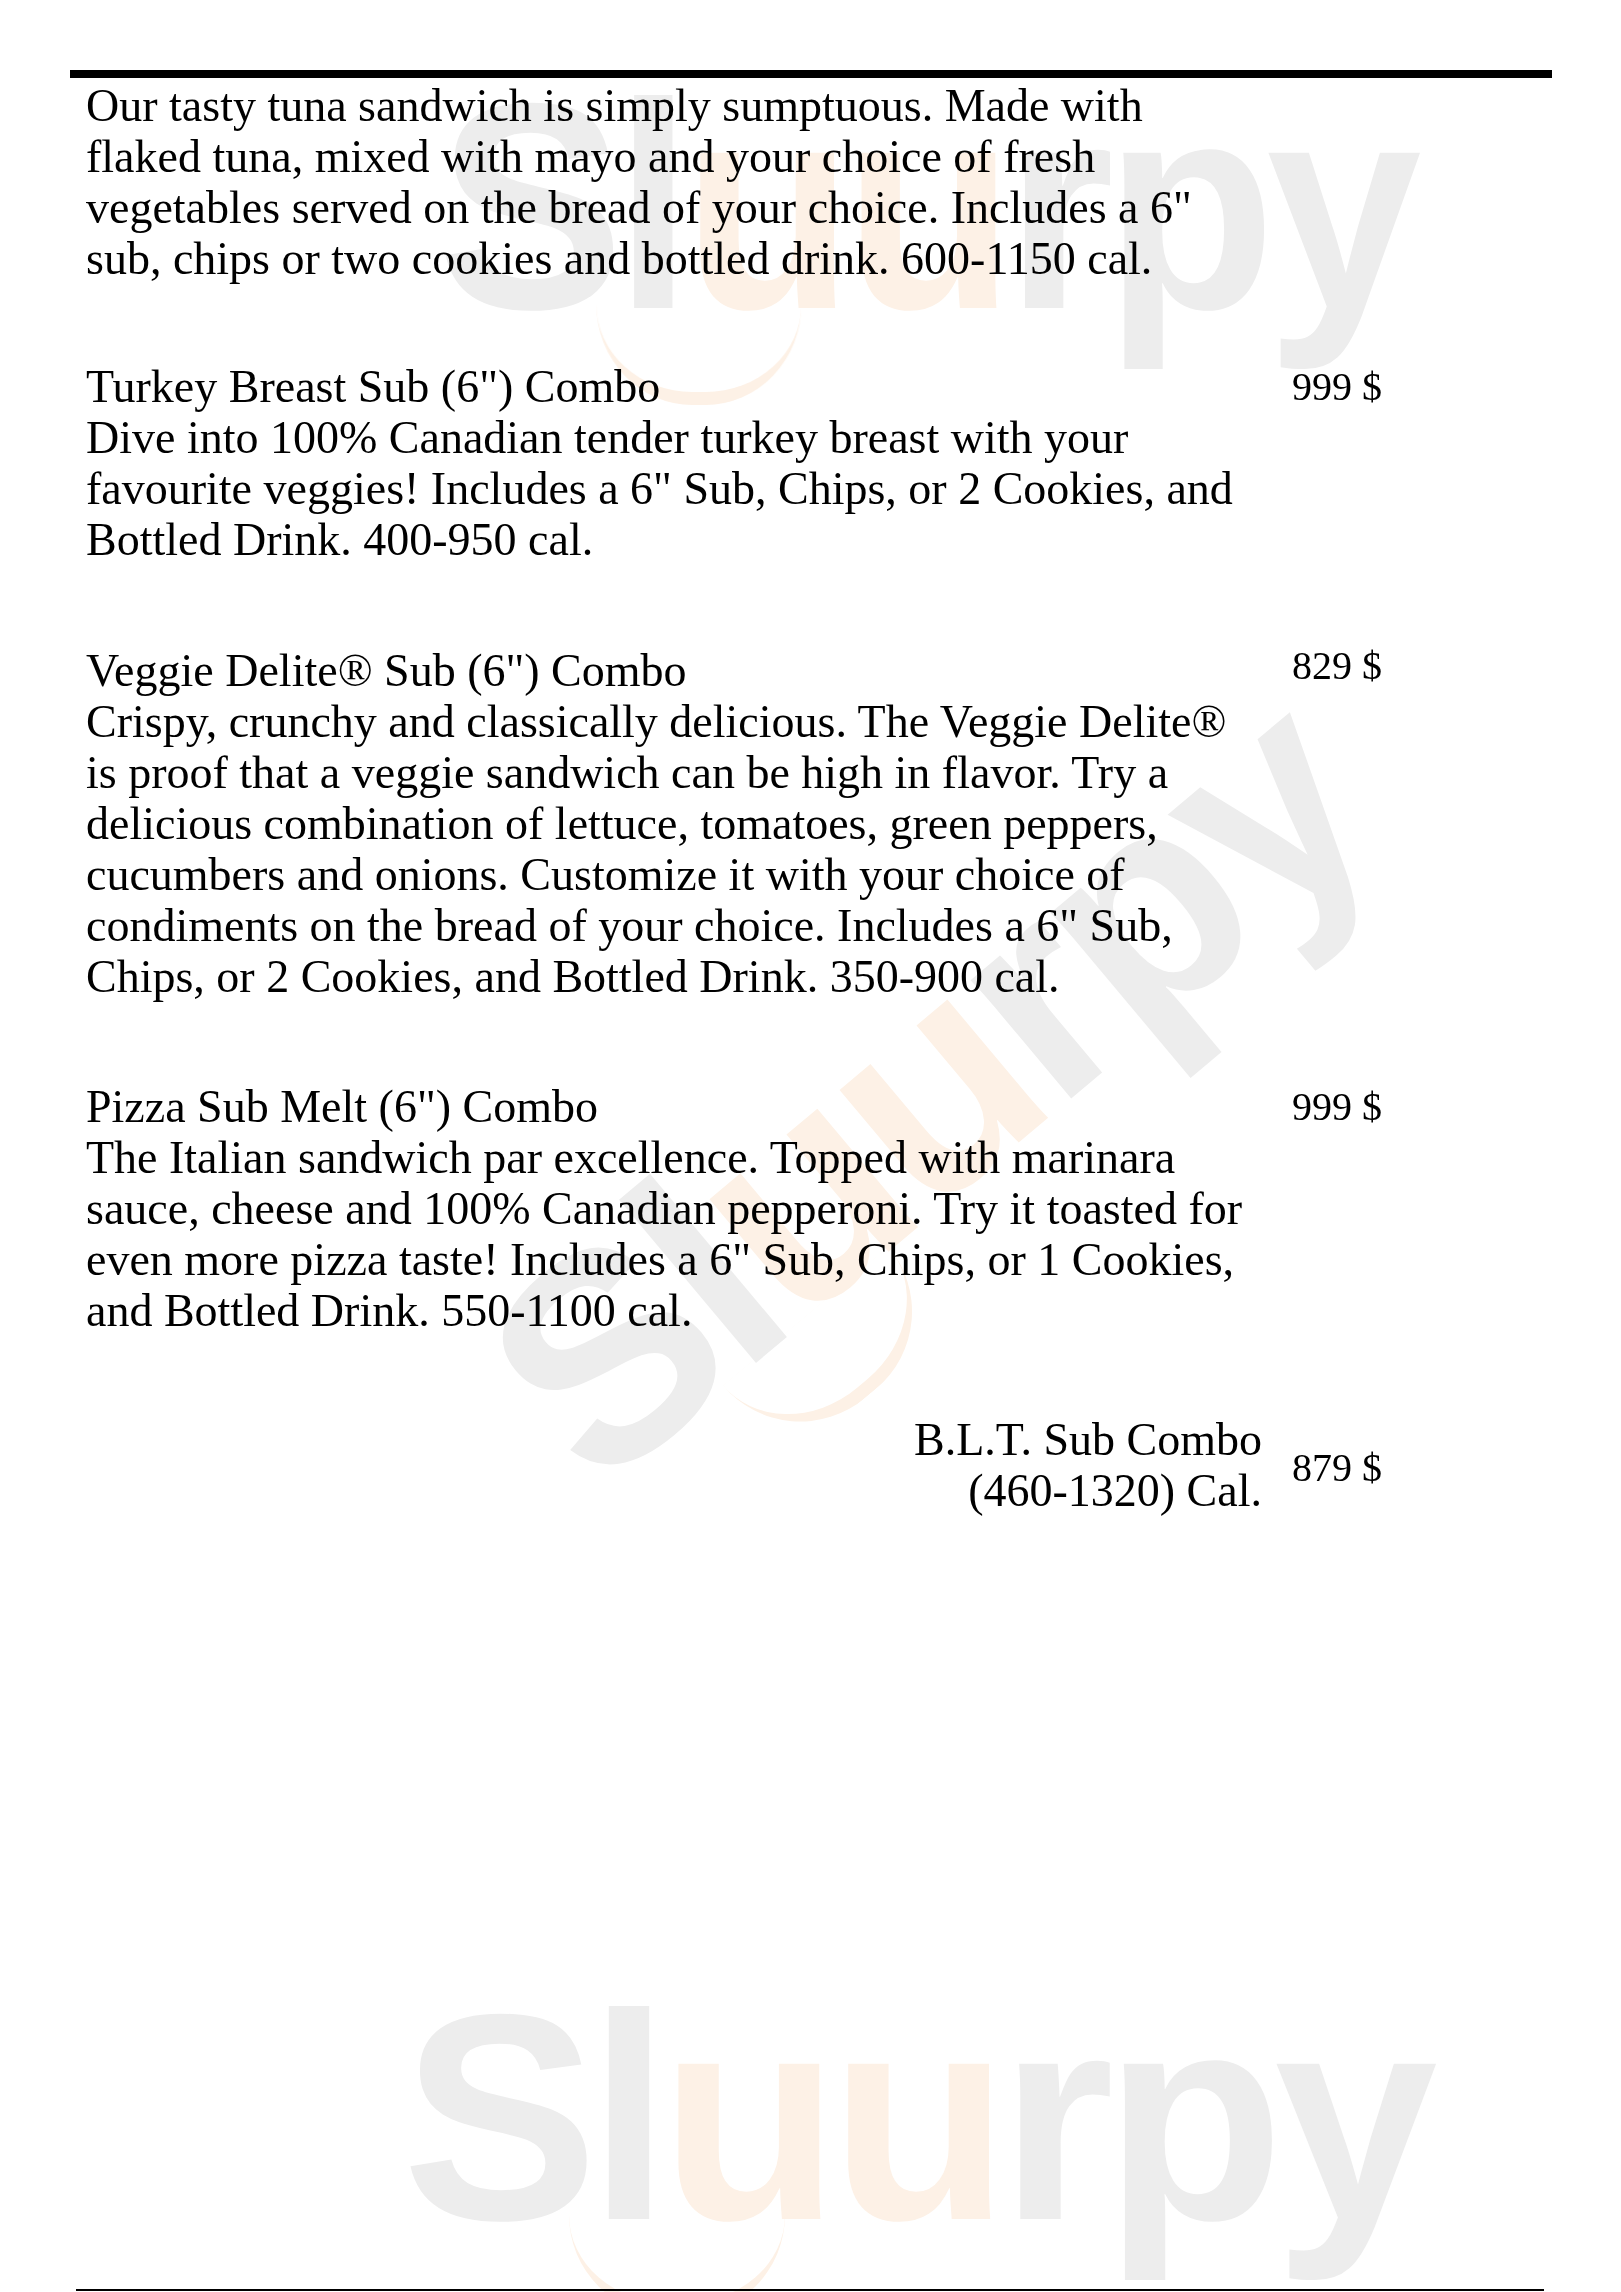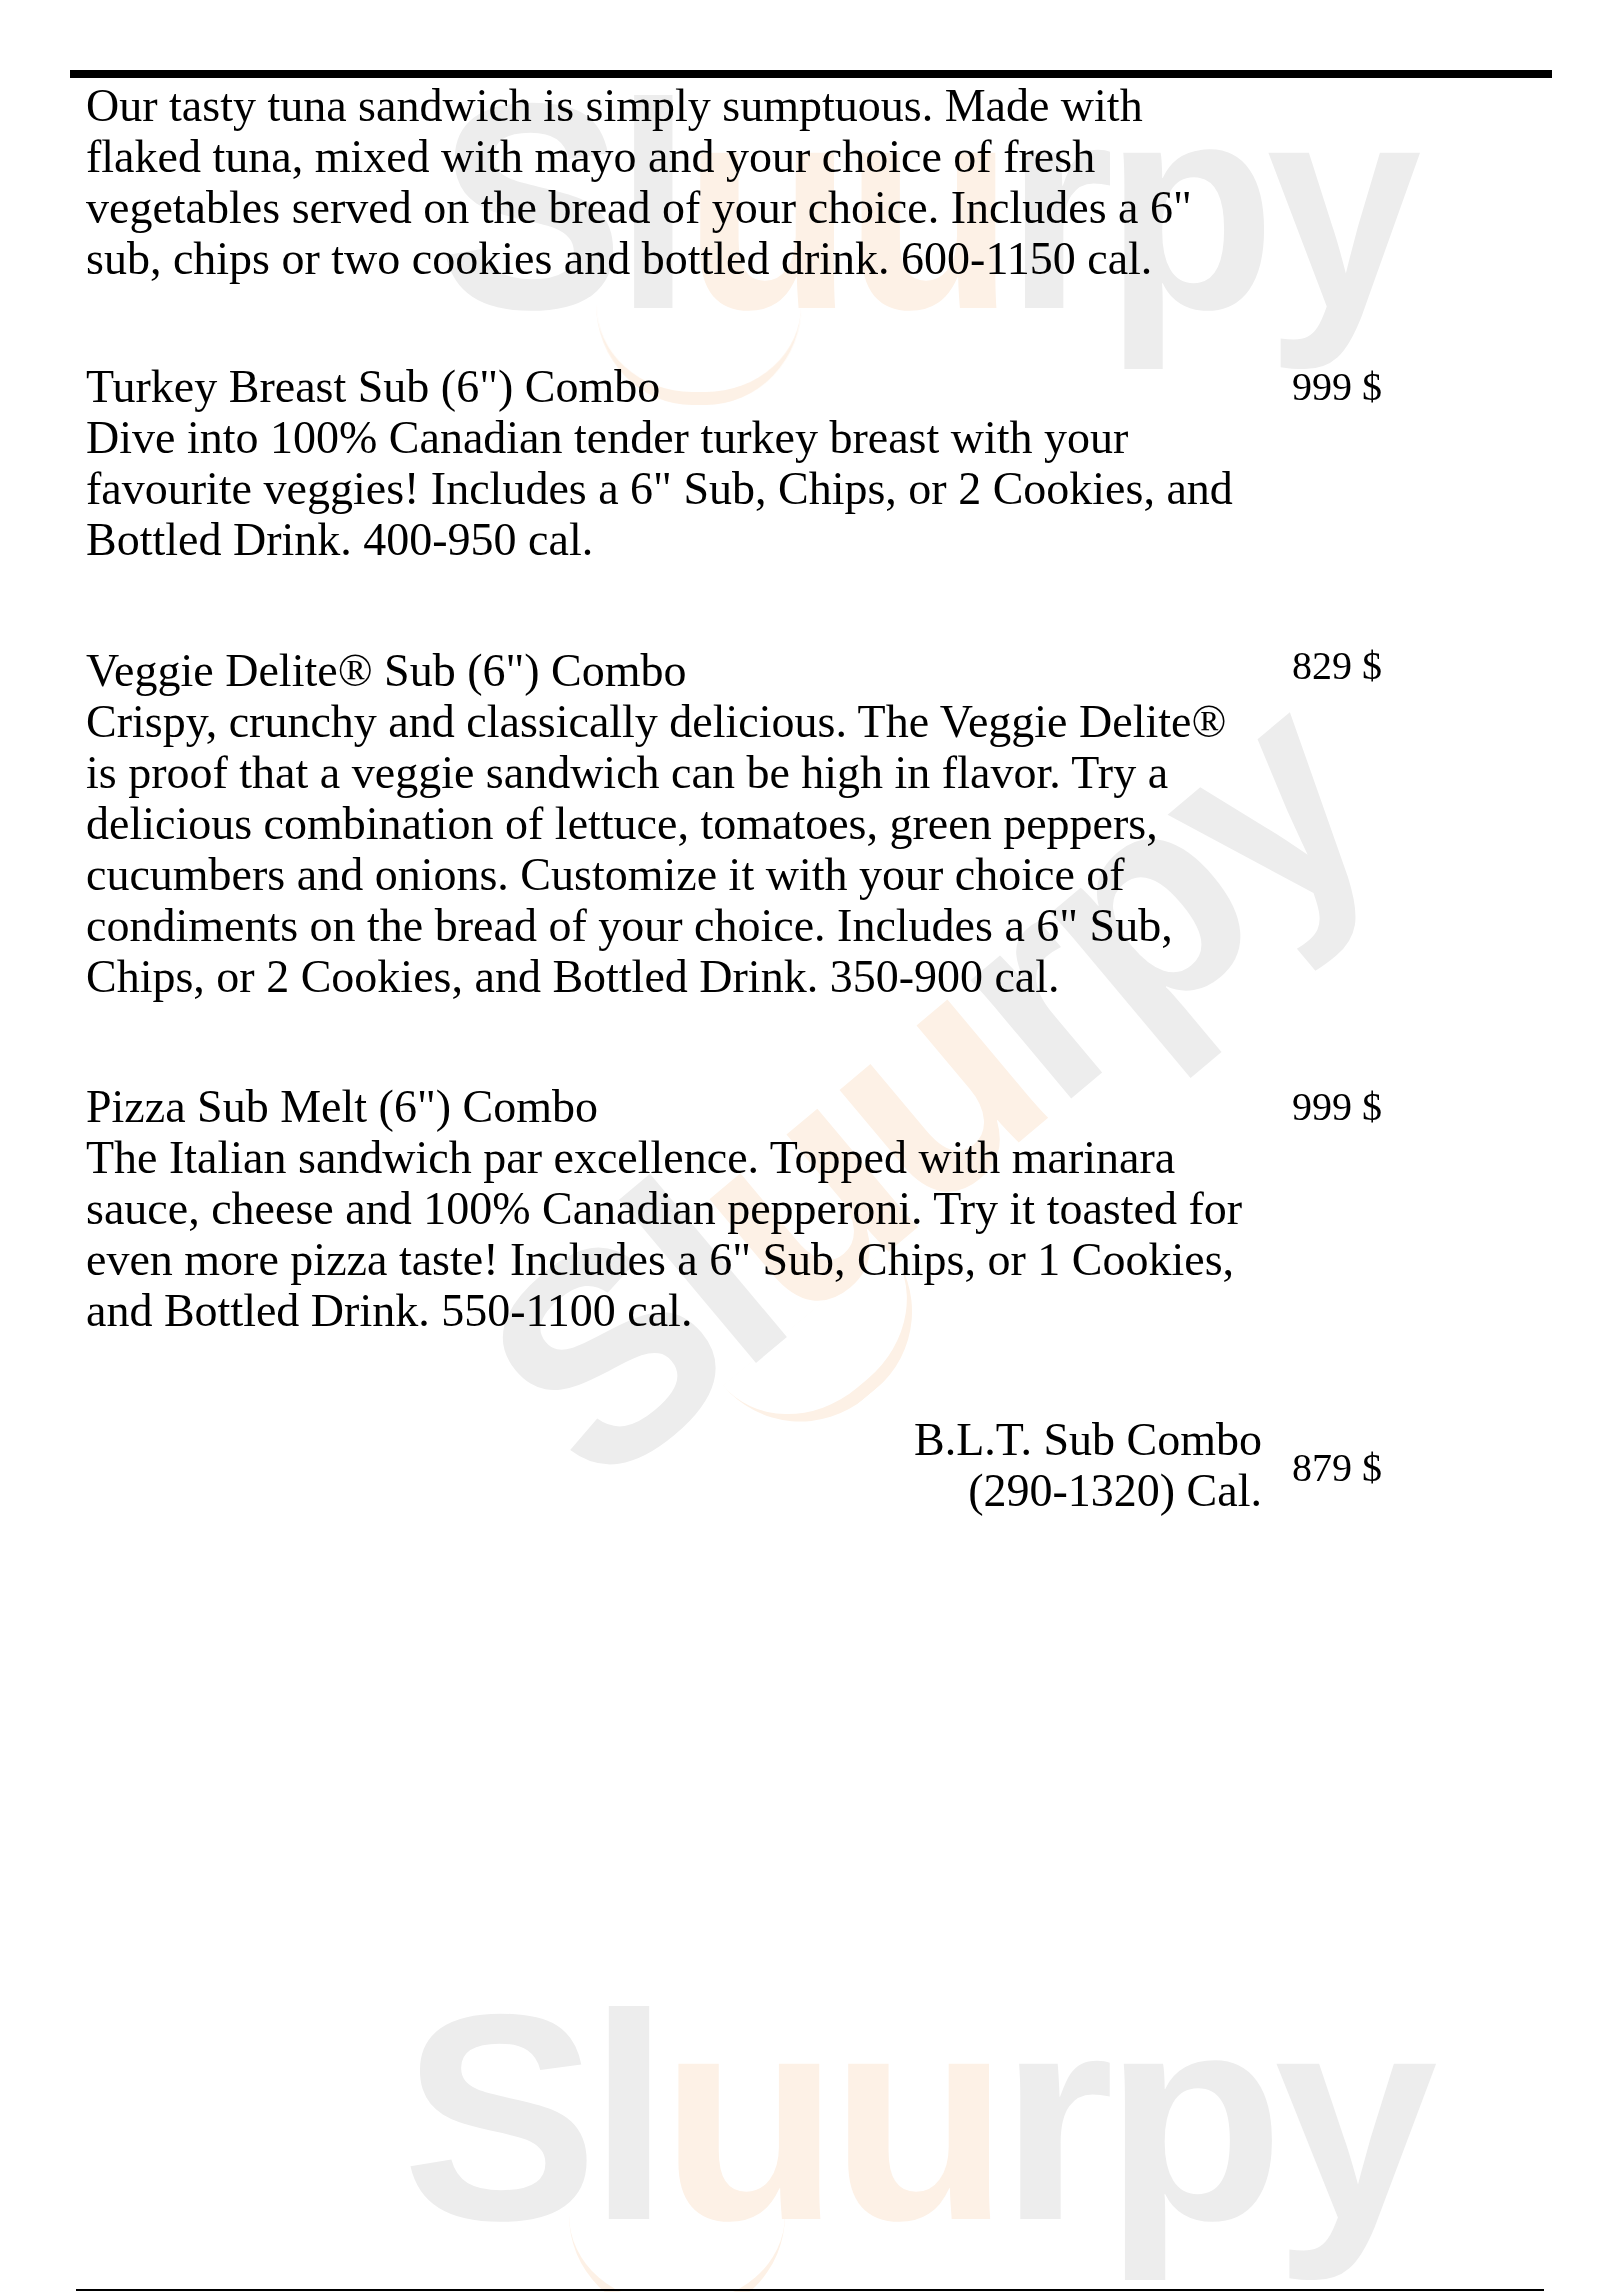--- a/index.html
+++ b/index.html
@@ -119,16 +119,16 @@
 <div class="price" style="top: 640px;">829 $</div>
 
 <div class="section text-block" style="top: 1081px;">
   <span class="item-title">Pizza Sub Melt (6") Combo</span>
   <span class="item-desc">The Italian sandwich par excellence. Topped with marinara sauce, cheese and 100% Canadian pepperoni. Try it toasted for even more pizza taste! Includes a 6" Sub, Chips, or 1 Cookies, and Bottled Drink. 550-1100 cal.</span>
 </div>
 <div class="price" style="top: 1081px;">999 $</div>
 
 <div class="section text-block" style="top: 1414px; text-align: right;">
   <span class="item-title">B.L.T. Sub Combo</span>
-  <span class="item-desc">(290-1320) Cal.</span>
+  <span class="item-desc">(460-1320) Cal.</span>
 </div>
 <div class="price" style="top: 1414px; margin-top: 28px;">879 $</div>
 
 
 </body></html>

